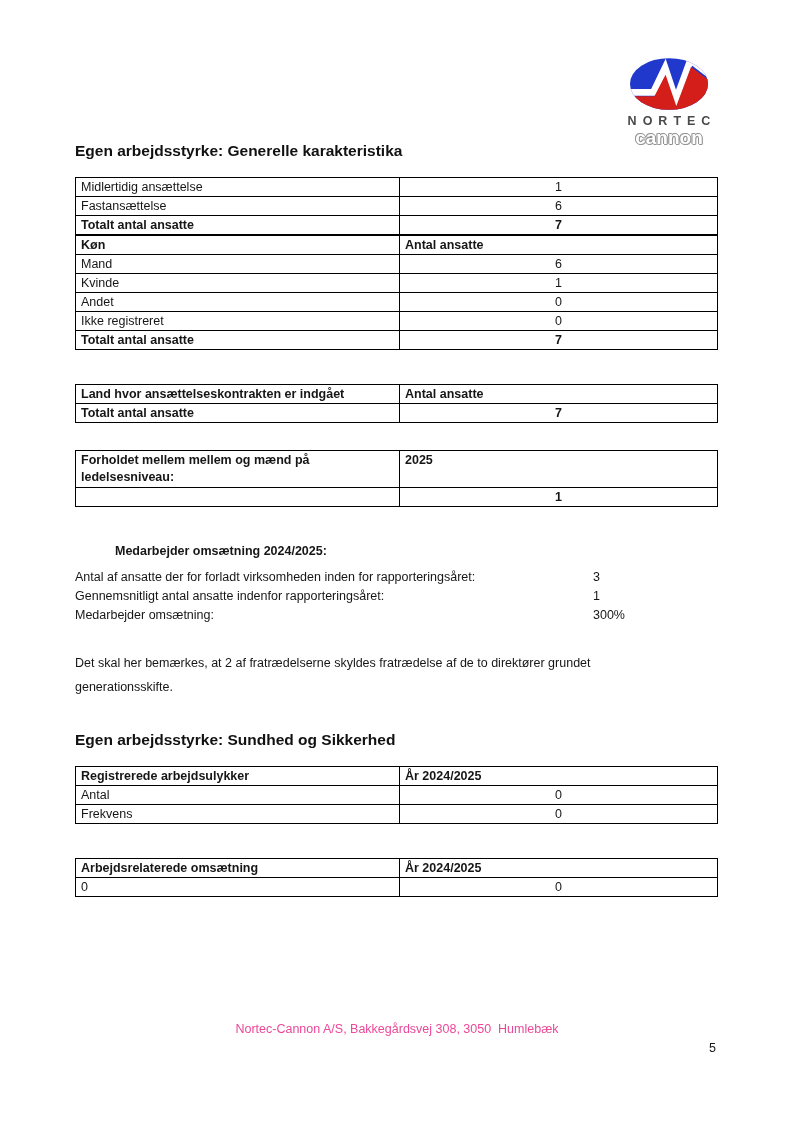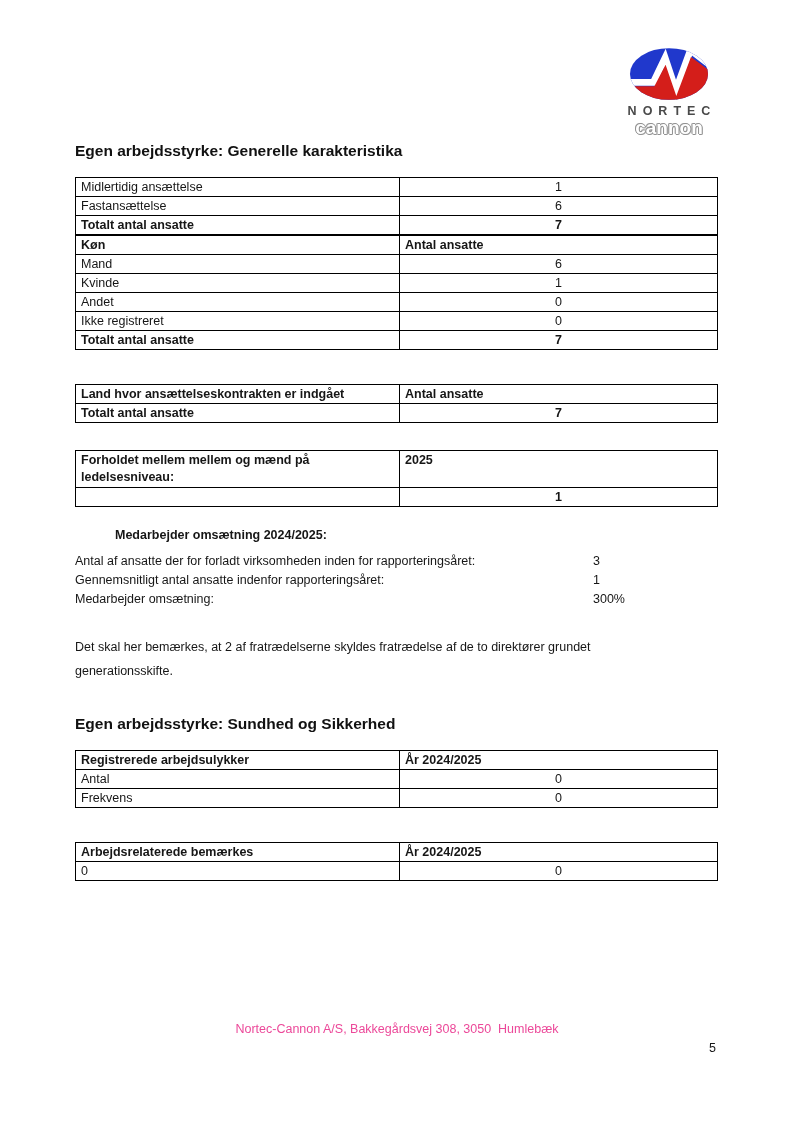--- a/index.html
+++ b/index.html
@@ -8,21 +8,21 @@
     position:relative;
     width:794px; height:1123px;
     background:#ffffff;
     font-family:"Liberation Sans", sans-serif;
     color:#161616;
     overflow:hidden;
     margin:0 auto;
   }
 
   
-  .logo-block { position:absolute; top:47px; left:619px; width:100px; text-align:center; }
+  .logo-block { position:absolute; top:57px; left:619px; width:100px; text-align:center; }
   .logo-svg { display:block; margin:0 auto; width:80px; height:54px; }
   .brand-top {
     display:inline-block;
     font-size:12.5px; font-weight:bold; color:#4a4a4a;
     letter-spacing:6px; margin-right:-6px; margin-top:2px;
     white-space:nowrap;
   }
   .brand-bottom {
     font-size:19px; font-weight:bold; line-height:20px;
     color:#ffffff; white-space:nowrap; margin-top:-1px;
@@ -54,21 +54,21 @@
   #table-kontrakttype { margin-top:17px; }
   #table-koen        { }
   #table-land        { margin-top:34px; }
   #table-ledelse     { margin-top:27px; }
   #table-ledelse td.wrap { line-height:17px; vertical-align:top; }
   #table-ledelse tr.body td { border-top:1px solid #b3b3b3; }
   #table-ulykker     { margin-top:17px; }
   #table-doedsfald   { margin-top:34px; }
 
   
-  .turnover-heading { margin-top:19px; font-size:12.5px; font-weight:bold; line-height:19px;padding-left:40px; }
+  .turnover-heading { margin-top:35px; font-size:12.5px; font-weight:bold; line-height:19px;padding-left:40px; }
   .turnover-lines { margin-top:7px; }
   .turnover-line { position:relative; font-size:12.5px; line-height:19px; height:19px; }
   .turnover-line .value { position:absolute; left:518px; top:0; }
   .note { margin-top:26px; font-size:12.5px; line-height:24px; max-width:615px; }
 
   
   .footer {
     position:absolute; left:0; top:1022px; width:794px;
     text-align:center; font-size:12.5px; white-space:pre; color:#ec4899;
   }
@@ -228,21 +228,21 @@
     </tbody>
       </table>
 
     <table class="doc-table" id="table-doedsfald">
       <colgroup>
           <col style="width:324px">
           <col>
         </colgroup>
       <tbody>
           <tr>
-        <td class="hdr">Arbejdsrelaterede bemærkes</td>
+        <td class="hdr">Arbejdsrelaterede omsætning</td>
         <td class="hdr">År 2024/2025</td>
       </tr>
       <tr>
         <td>0</td>
         <td class="num">0</td>
       </tr>
     </tbody>
       </table>
 
   </div>

